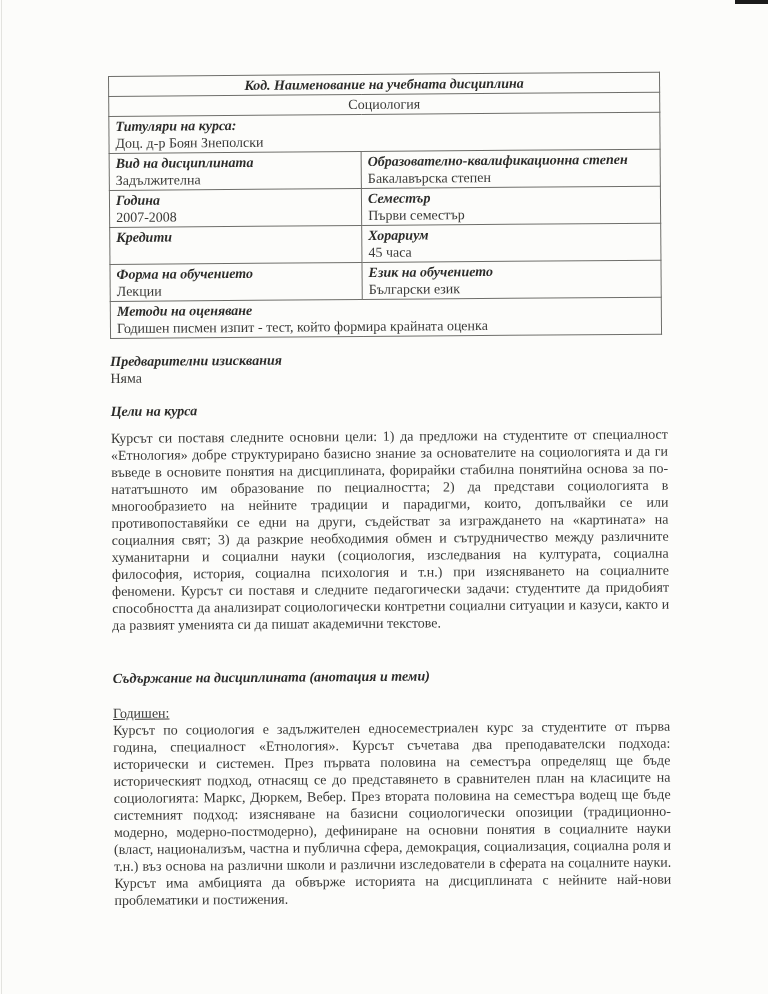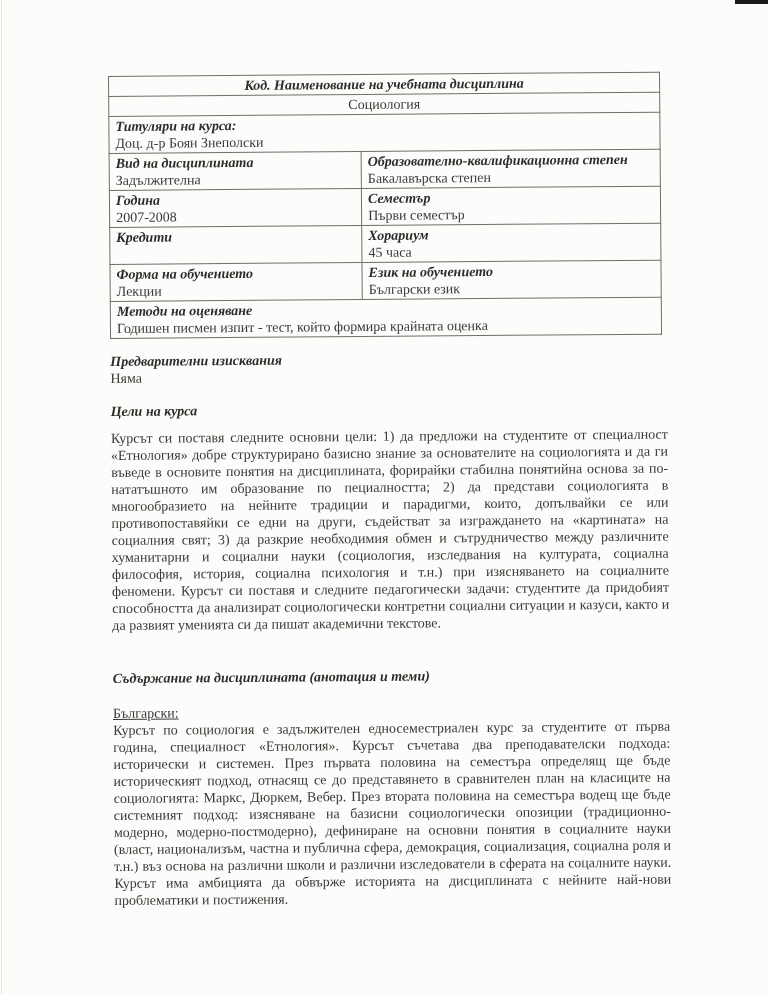--- a/index.html
+++ b/index.html
@@ -147,18 +147,18 @@
   <div class="h">Предварителни изисквания</div>
   <div>Няма</div>
 
   <div class="h goals-h">Цели на курса</div>
 
   <div class="para">Курсът си поставя следните основни цели: 1) да предложи на студентите от специалност «Етнология» добре структурирано базисно знание за основателите на социологията и да ги въведе в основите понятия на дисциплината, форирайки стабилна понятийна основа за по-нататъшното им образование по пециалността; 2) да представи социологията в многообразието на нейните традиции и парадигми, които, допълвайки се или противопоставяйки се едни на други, съдействат за изграждането на «картината» на социалния свят; 3) да разкрие необходимия обмен и сътрудничество между различните хуманитарни и социални науки (социология, изследвания на културата, социална философия, история, социална психология и т.н.) при изясняването на социалните феномени. Курсът си поставя и следните педагогически задачи: студентите да придобият способността да анализират социологически контретни социални ситуации и казуси, както и да развият уменията си да пишат академични текстове.</div>
 
   <div class="h content-h">Съдържание на дисциплината (анотация и теми)</div>
 
   <div class="annotation-line">
-    <span class="u">Български:</span>
+    <span class="u">Годишен:</span>
   </div>
 
   <div class="para2">Курсът по социология е задължителен едносеместриален курс за студентите от първа година, специалност «Етнология». Курсът съчетава два преподавателски подхода: исторически и системен. През първата половина на семестъра определящ ще бъде историческият подход, отнасящ се до представянето в сравнителен план на класиците на социологията: Маркс, Дюркем, Вебер. През втората половина на семестъра водещ ще бъде системният подход: изясняване на базисни социологически опозиции (традиционно-модерно, модерно-постмодерно), дефиниране на основни понятия в социалните науки (власт, национализъм, частна и публична сфера, демокрация, социализация, социална роля и т.н.) въз основа на различни школи и различни изследователи в сферата на соцалните науки. Курсът има амбицията да обвърже историята на дисциплината с нейните най-нови проблематики и постижения.</div>
 
 </div>
 
 </body></html>

